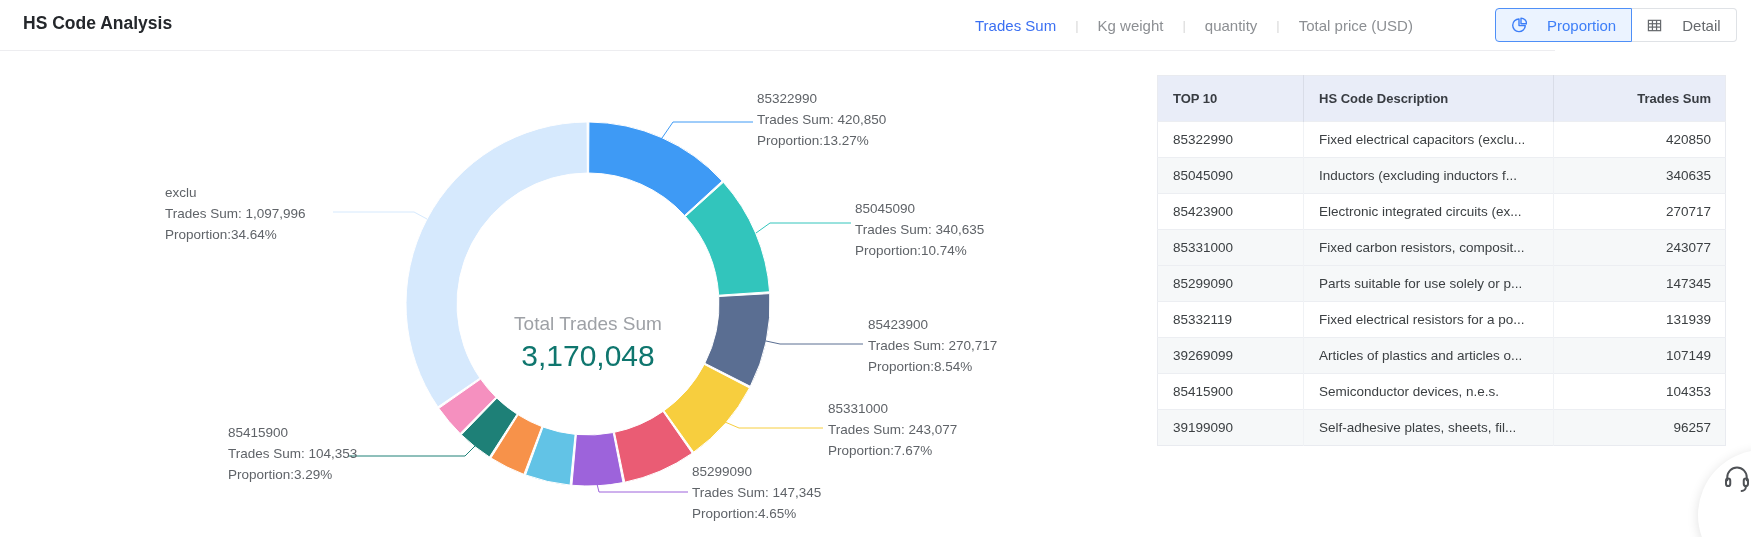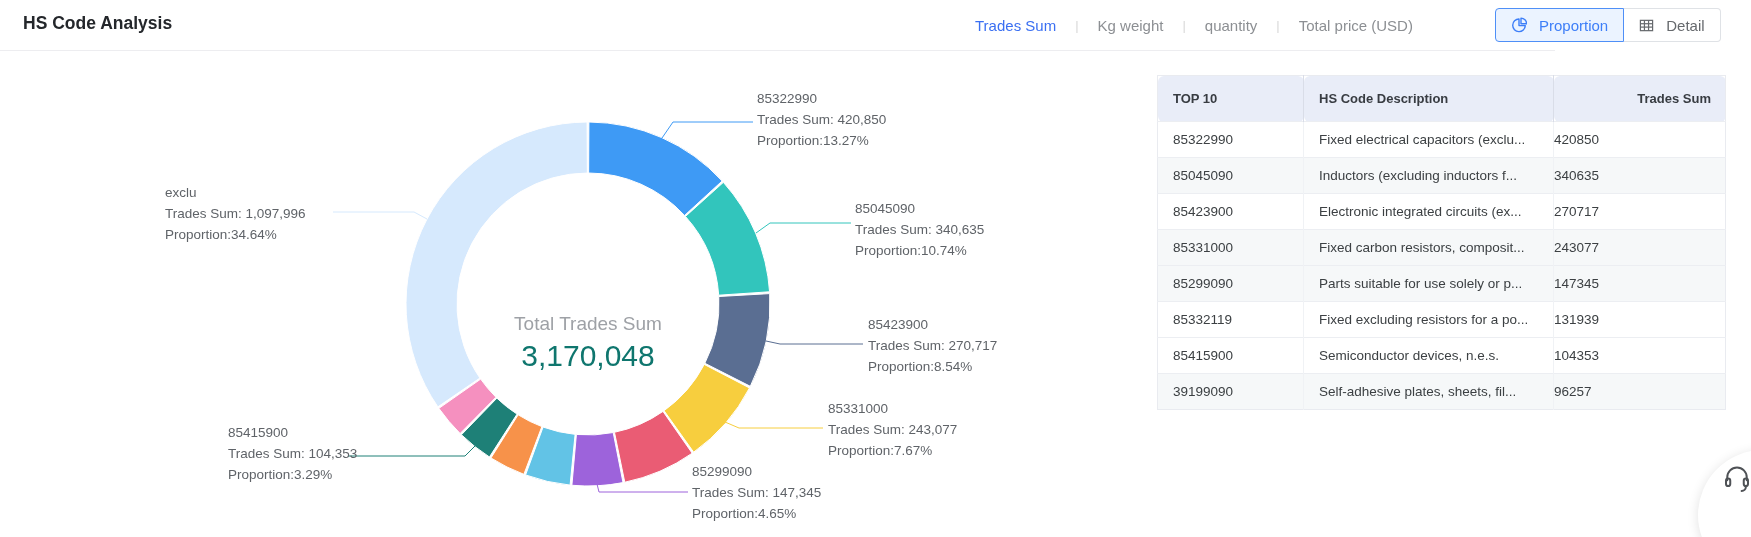--- a/index.html
+++ b/index.html
@@ -7,41 +7,41 @@
         font-family:"Liberation Sans",sans-serif;color:#3c4043;}
   
   .topbar{position:absolute;left:0;top:0;width:1555px;height:50px;background:#fff;
           border-bottom:1px solid #ededf0;z-index:5;}
   .page-title{position:absolute;left:23px;top:13px;font-size:17.5px;font-weight:bold;color:#24272b;}
   .metric-nav{position:absolute;left:975px;top:0;height:50px;display:flex;align-items:center;font-size:15px;}
   .metric{color:#8c8f93;cursor:pointer;white-space:nowrap;}
   .metric.active{color:#3a6ff2;}
   .metric-sep{color:#d8d8d8;margin:0 19px;font-size:13px;}
   .toggle-group{position:absolute;left:1495px;top:8px;display:flex;height:34px;}
-  .toggle{display:flex;align-items:center;gap:12px;font-size:15px;padding:0 15px;background:#fff;
+  .toggle{display:flex;align-items:center;gap:20px;font-size:15px;padding:0 15px;background:#fff;
           border:1px solid #dfe2e6;color:#66696d;cursor:pointer;font-family:inherit;}
   .toggle.active{background:#ebf3ff;border:1px solid #4e8ff7;color:#3d7ef8;border-radius:4px 0 0 4px;}
   .toggle.detail{border-radius:0 4px 4px 0;border-left:none;text-align:right;}
   
   .chart-svg{position:absolute;left:0;top:0;pointer-events:none;z-index:1;}
   .chart-svg path.slice{pointer-events:auto;cursor:pointer;}
   .center-label{position:absolute;left:588px;top:304px;transform:translate(-50%,-50%);
                 text-align:center;white-space:nowrap;z-index:2;margin-top:39px;}
   .center-title{font-size:19px;color:#9ea1a6;}
   .center-value{font-size:30px;color:#0f766e;margin-top:4px;}
   .callout{position:absolute;font-size:13.5px;line-height:21px;color:#5f6368;white-space:nowrap;z-index:2;}
   
   .top10-table{position:absolute;left:1157px;top:75px;width:568px;border-collapse:collapse;
                table-layout:fixed;font-size:13.5px;z-index:3;background:#fff;border:1px solid #e9ebf0;}
   .top10-table th{height:45px;background:#e9edf8;font-weight:bold;font-size:13px;color:#383c42;
-                  text-align:left;padding:0 0 0 15px;border-right:1px solid #d9dde8;border-radius:6px;}
+                  text-align:left;padding:0 0 0 15px;border-right:1px solid #d9dde8;}
   .top10-table th:last-child{text-align:right;padding:0 14px 0 0;border-right:none;}
   .top10-table td{height:35px;padding:0 0 0 15px;color:#3c4043;border-top:1px solid #eceef2;
                   border-right:1px solid #f0f2f5;white-space:nowrap;overflow:hidden;}
-  .top10-table td:last-child{text-align:left;padding:0 14px 0 0;border-right:none;}
+  .top10-table td:last-child{text-align:right;padding:0 14px 0 0;border-right:none;}
   .top10-table tr.striped td{background:#f6f8f9;}
   
   .support-fab{position:absolute;left:1698px;top:450px;width:130px;height:130px;border-radius:50%;
                background:#fff;box-shadow:0 2px 12px rgba(0,0,0,0.12);z-index:6;cursor:pointer;}
   .support-fab svg{position:absolute;left:24px;top:12px;}
 </style>
 </head>
 <body>
 
 <div class="page">
@@ -180,22 +180,27 @@
           <td>Fixed carbon resistors, composit...</td>
           <td>243077</td>
         </tr>
         <tr class="striped">
           <td>85299090</td>
           <td>Parts suitable for use solely or p...</td>
           <td>147345</td>
         </tr>
         <tr class="">
           <td>85332119</td>
-          <td>Fixed excluding resistors for a po...</td>
+          <td>Fixed electrical resistors for a po...</td>
           <td>131939</td>
+        </tr>
+        <tr class="striped">
+          <td>39269099</td>
+          <td>Articles of plastics and articles o...</td>
+          <td>107149</td>
         </tr>
         <tr class="">
           <td>85415900</td>
           <td>Semiconductor devices, n.e.s.</td>
           <td>104353</td>
         </tr>
         <tr class="striped">
           <td>39199090</td>
           <td>Self-adhesive plates, sheets, fil...</td>
           <td>96257</td>

